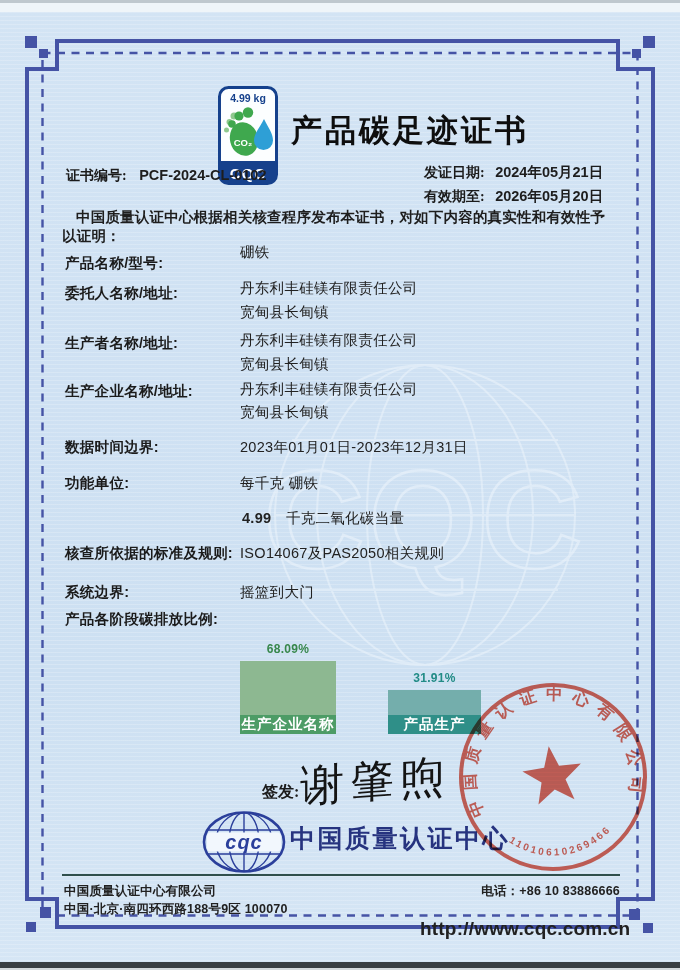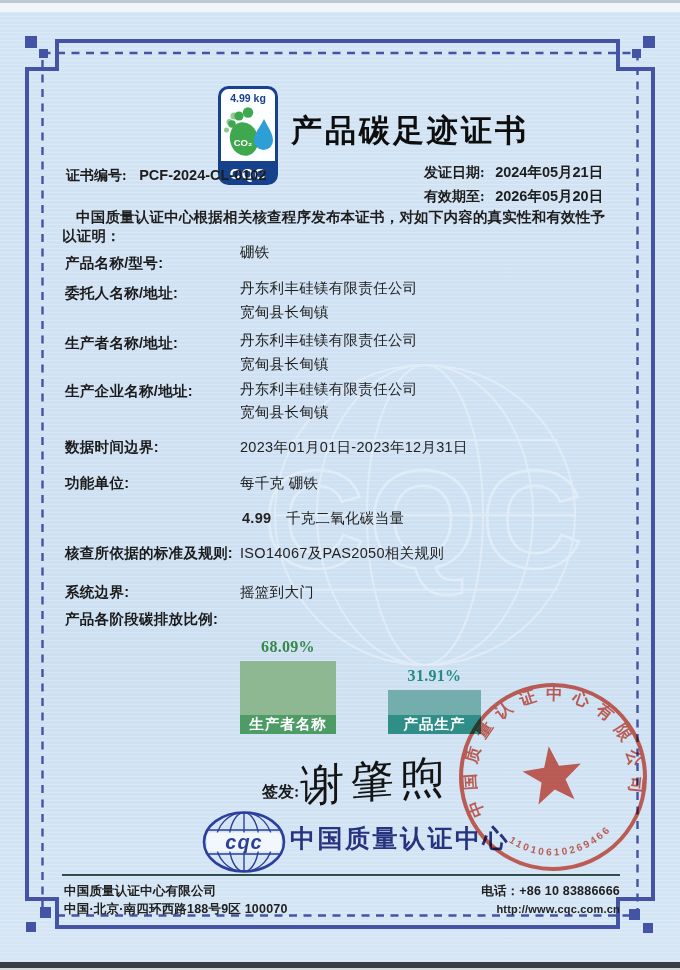--- a/index.html
+++ b/index.html
@@ -10,21 +10,21 @@
           linear-gradient(180deg,#d3e4f4 0%,#cfe1f3 40%,#cde0f2 70%,#d6e6f5 100%);}
   .abs{position:absolute;}
   .label{font-weight:bold;font-size:14.5px;color:#1b1b1b;letter-spacing:.3px;}
   .value{font-weight:400;font-size:14.5px;color:#222;letter-spacing:.3px;}
   .kai{font-family:"Liberation Serif","DejaVu Serif",serif;font-weight:bold;
        font-size:14px;color:#1b1b1b;}
   .metaval{font-weight:600;font-size:14.5px;color:#1d1d1d;}
   #title{font-size:31px;font-weight:bold;color:#0e0e0e;letter-spacing:3px;}
   #intro{width:556px;font-size:14.5px;font-weight:600;color:#1e1e1e;text-indent:14px;letter-spacing:.2px;}
   .bar-group{position:absolute;bottom:0;display:flex;flex-direction:column;align-items:center;justify-content:flex-end;}
-  .bar-value{font-size:16px;font-weight:bold;margin-bottom:5px;letter-spacing:.3px;font-family:Liberation Serif, serif;}
+  .bar-value{font-size:12px;font-weight:bold;margin-bottom:5px;letter-spacing:.3px;}
   .bar-body{width:100%;}
   .bar-band{width:100%;height:19px;display:flex;align-items:center;justify-content:center;
             color:#fff;font-size:14.5px;font-weight:bold;letter-spacing:1px;}
   #signature-name{font-family:"Liberation Serif","DejaVu Serif",serif;font-size:44px;color:#141414;
             transform:rotate(-4deg) skewX(-4deg);letter-spacing:6px;}
   #org-cn{font-size:25px;font-weight:bold;color:#26337f;letter-spacing:2.5px;}
   #org-en{font-size:9.5px;font-weight:bold;color:#47505a;letter-spacing:1.6px;}
   #stamp{mix-blend-mode:multiply;opacity:.85;}
   .footer-text{font-size:12.5px;color:#212121;font-weight:600;line-height:18px;letter-spacing:.2px;}
   .footer-right{text-align:right;}
@@ -129,21 +129,21 @@
 
   <div class="abs label" style="left:65px;top:583px;">系统边界:</div>
   <div class="abs value" style="left:240px;top:583px;">摇篮到大门</div>
 
   <div class="abs label" style="left:65px;top:610px;">产品各阶段碳排放比例:</div>
 
   <div class="abs" style="left:240px;top:641px;width:241px;height:93px;">
     <div class="bar-group" style="left:0;width:96px;">
       <div class="bar-value" style="color: rgb(55, 135, 75);">68.09%</div>
       <div class="bar-body" style="height: 53.7911px; background: rgb(141, 184, 145);"></div>
-      <div class="bar-band" style="background: rgb(77, 156, 102);">生产者名称</div>
+      <div class="bar-band" style="background: rgb(77, 156, 102);">生产企业名称</div>
     </div>
     <div class="bar-group" style="left:148px;width:93px;">
       <div class="bar-value" style="color: rgb(33, 139, 134);">31.91%</div>
       <div class="bar-body" style="height: 25.2089px; background: rgb(116, 174, 172);"></div>
       <div class="bar-band" style="background: rgb(47, 143, 136);">产品生产</div>
     </div>
   </div>
 
   <div class="abs kai" style="left:262px;top:782px;font-size:16px;">签发:</div>
   <div id="signature-name" class="abs" style="left:300px;top:752px;">谢肇煦</div>
@@ -184,21 +184,21 @@
     </g>
   </svg>
 
   <div class="abs" style="left:62px;top:874px;width:558px;height:2px;background:#2f4f4d;"></div>
   <div class="abs footer-text" style="left:64px;top:882px;">
     <div>中国质量认证中心有限公司</div>
     <div>中国·北京·南四环西路188号9区 100070</div>
   </div>
   <div class="abs footer-text footer-right" style="left:420px;top:882px;width:200px;">
     <div>电话：+86 10 83886666</div>
-    <div style="font-size:11px;">http://www.cqc.com.cn</div>
+    <div style="font-size:19px;margin-top:20px;">http://www.cqc.com.cn</div>
   </div>
 
   <div class="abs" style="left:0;top:0;width:680px;height:3px;background:#bfc8ce;"></div>
   <div class="abs" style="left:0;top:3px;width:680px;height:9px;background:#eff5f9;"></div>
   <div class="abs" style="left:0;top:962px;width:680px;height:6px;background:#3a3f43;"></div>
   <div class="abs" style="left:0;top:968px;width:680px;height:2px;background:#d5dadd;"></div>
 
 </div>
 
 </body></html>

